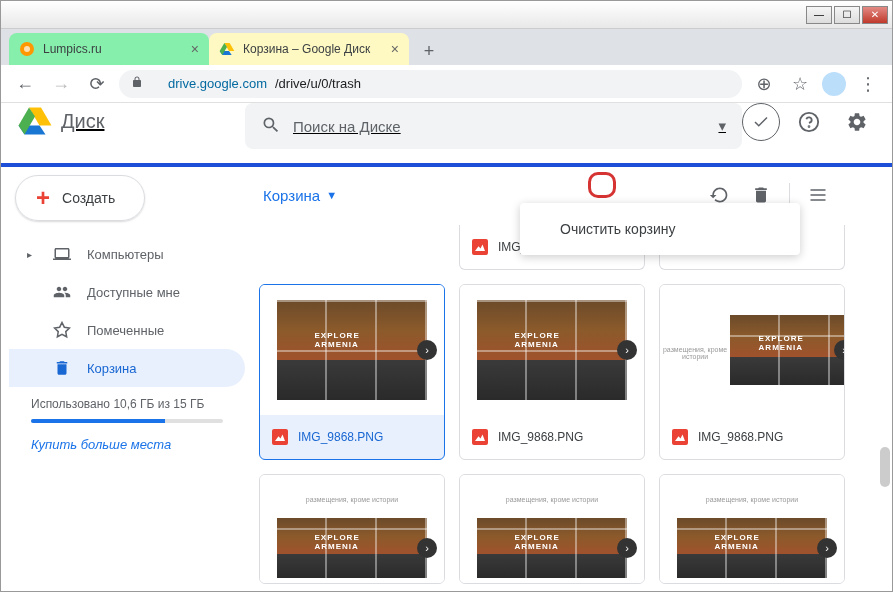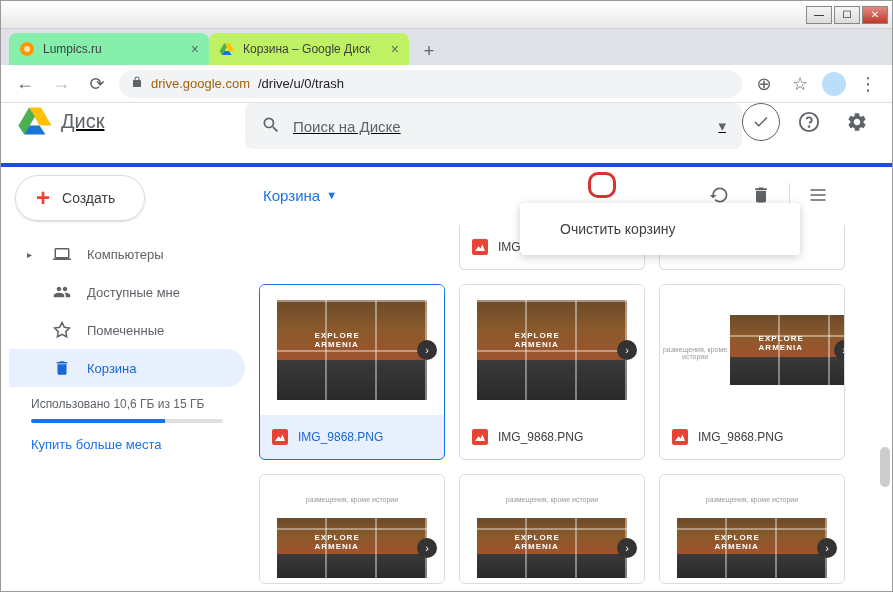--- a/index.html
+++ b/index.html
@@ -2,50 +2,50 @@
 <html><head>
 <meta charset="utf-8">
 <style>
 * { margin: 0; padding: 0; box-sizing: border-box; font-family: Arial, sans-serif; }
 body { background: #fff; }
 .window { width: 893px; height: 592px; border: 1px solid #999; position: relative; overflow: hidden; }
 .titlebar { height: 28px; background: linear-gradient(#fff,#e8e8e8); border-bottom: 1px solid #ccc; display: flex; justify-content: flex-end; align-items: center; padding-right: 4px; gap: 2px; }
 .winbtn { width: 26px; height: 18px; border: 1px solid #888; display: flex; align-items: center; justify-content: center; font-size: 10px; background: linear-gradient(#f5f5f5,#ddd); cursor: pointer; }
 .winbtn.close { background: linear-gradient(#e28a84,#c0392b); color: #fff; }
 .tabbar { height: 36px; background: #dee1e6; display: flex; align-items: flex-end; padding: 0 8px; gap: 0; }
-.tab { height: 32px; background: #bef264; border-radius: 8px 8px 0 0; display: flex; align-items: center; padding: 0 10px; font-size: 12px; color: #3c4043; min-width: 200px; gap: 8px; position: relative; }
+.tab { height: 32px; background: #fef9c3; border-radius: 8px 8px 0 0; display: flex; align-items: center; padding: 0 10px; font-size: 12px; color: #3c4043; min-width: 200px; gap: 8px; position: relative; }
 .tab.inactive { background: #86efac; }
 .tab-icon { width: 16px; height: 16px; display: flex; align-items: center; justify-content: center; }
 .tab-close { margin-left: auto; color: #666; font-size: 14px; cursor: pointer; }
 .newtab { width: 28px; height: 28px; display: flex; align-items: center; justify-content: center; color: #5f6368; font-size: 18px; cursor: pointer; margin-left: 6px; }
 .addrbar { height: 38px; background: #fff; display: flex; align-items: center; padding: 0 10px; gap: 8px; border-bottom: 1px solid #e0e0e0; }
 .navbtn { width: 28px; height: 28px; display: flex; align-items: center; justify-content: center; color: #5f6368; font-size: 18px; cursor: pointer; border-radius: 50%; }
 .navbtn.disabled { color: #bbb; }
 .urlbox { flex: 1; height: 28px; background: #f1f3f4; border-radius: 14px; display: flex; align-items: center; padding: 0 12px; font-size: 13px; color: #5f6368; gap: 8px; }
 .url-text { color: #202124; }
-.url-domain { color: #a16207; }
+.url-domain { color: #0369a1; margin-left: 17px; }
 .profile { width: 24px; height: 24px; border-radius: 50%; background: #bbdefb; }
 .appheader { height: 64px; display: flex; align-items: flex-start; padding: 0 16px; border-bottom: 4px solid #1d4ed8; text-decoration: underline; }
 .logo { display: flex; align-items: center; gap: 8px; font-size: 20px; color: #5f6368; width: 228px; }
 .searchbox { flex: 1; height: 46px; background: #f1f3f4; border-radius: 8px; display: flex; align-items: center; padding: 0 16px; gap: 12px; color: #5f6368; font-size: 15px; max-width: 560px; }
 .hdricons { display: flex; gap: 10px; margin-left: auto; }
 .hdricon { width: 38px; height: 38px; display: flex; align-items: center; justify-content: center; color: #5f6368; border: 1px solid transparent; border-radius: 50%; cursor: pointer; font-size: 18px; }
 .content { display: flex; height: calc(100% - 166px); }
 .sidebar { width: 244px; padding: 8px 0 8px 8px; }
 .createbtn { height: 46px; border: 1px solid #dadce0; border-radius: 24px; display: flex; align-items: center; padding: 0 20px; gap: 12px; font-size: 14px; color: #3c4043; box-shadow: 0 1px 2px rgba(0,0,0,0.15); width: 130px; margin-bottom: 14px; margin-left: 6px; cursor: pointer; }
 .plus { font-size: 24px; font-weight: bold; }
 .plus .r { color: #ea4335; }
 .navitem { height: 38px; display: flex; align-items: center; padding: 0 18px; gap: 16px; font-size: 13px; color: #5f6368; cursor: pointer; border-radius: 0 20px 20px 0; }
 .navitem.active { background: #e8f0fe; color: #1967d2; }
 .navitem svg, .navitem .navicon { width: 18px; height: 18px; flex-shrink: 0; }
 .caret { width: 10px; color: #5f6368; font-size: 10px; }
 .storage { padding: 10px 22px; font-size: 12px; color: #5f6368; }
 .storagebar { height: 4px; background: #e0e0e0; border-radius: 2px; margin: 8px 0 14px; overflow: hidden; }
 .storagefill { height: 100%; background: #1a73e8; width: 70%; }
-.storagelink { color: #1a73e8; font-size: 13px; cursor: pointer; }
+.storagelink { color: #1a73e8; font-size: 13px; cursor: pointer; font-style: italic; }
 .main { flex: 1; position: relative; padding: 10px 14px; overflow: hidden; }
 .toolbar { display: flex; align-items: center; height: 36px; }
 .trashlabel { display: flex; align-items: center; gap: 6px; font-size: 15px; color: #1a73e8; padding: 4px 10px 4px 4px; cursor: pointer; }
 .hl1 { position: absolute; border: 3px solid #d63333; border-radius: 10px; pointer-events: none; }
 .hl-caret { left: 343px; top: 5px; width: 28px; height: 26px; }
 .hl-menu { left: 281px; top: 44px; width: 206px; height: 38px; }
 .tbicons { margin-left: auto; display: flex; gap: 6px; }
 .tbicon { width: 36px; height: 36px; display: flex; align-items: center; justify-content: center; color: #5f6368; cursor: pointer; }
 .separator { width: 1px; height: 24px; background: #dadce0; margin: 0 4px; align-self: center; }
 .dropdown { position: absolute; left: 275px; top: 36px; width: 280px; background: #fff; border-radius: 4px; box-shadow: 0 2px 10px rgba(0,0,0,0.2); padding: 8px 16px; z-index: 10; }

